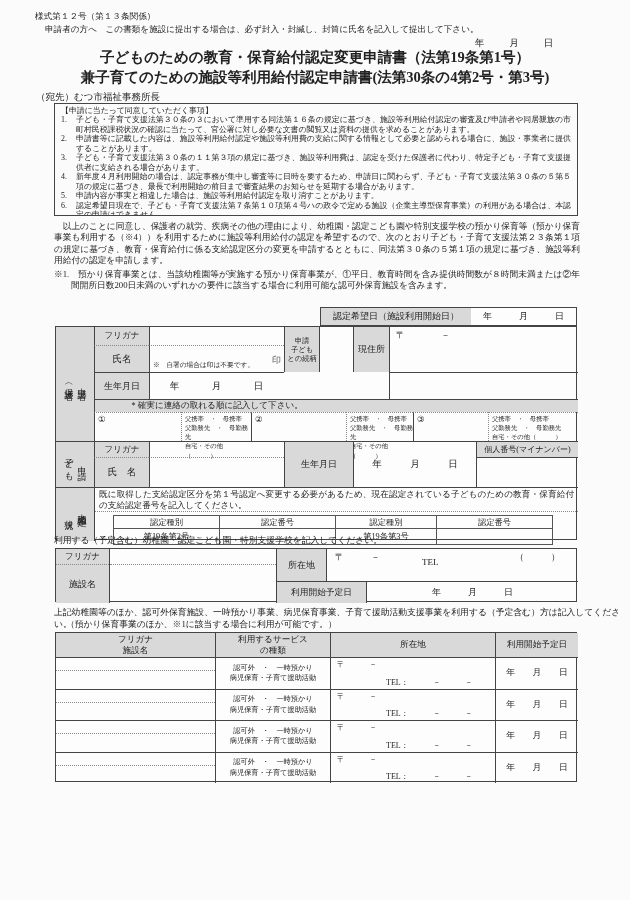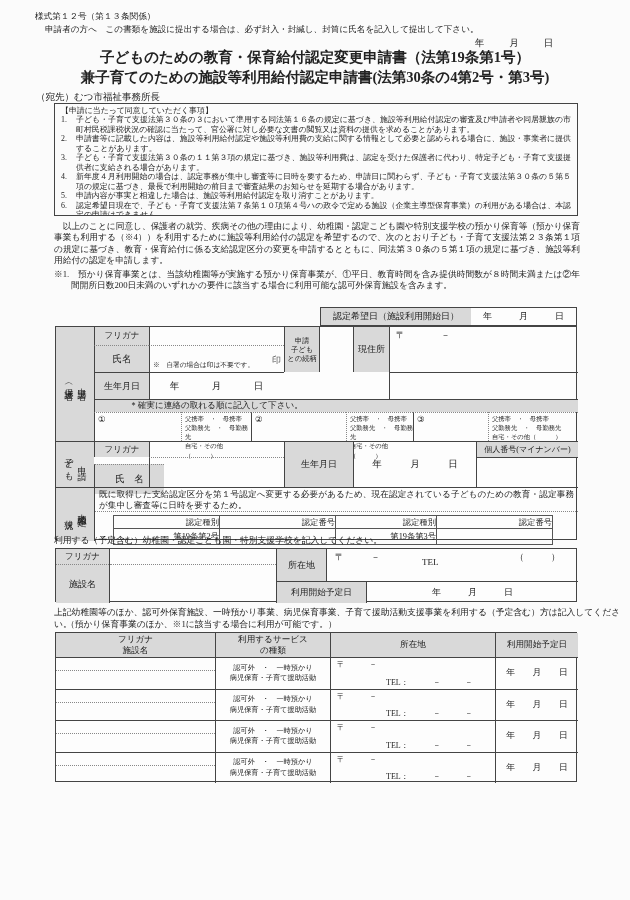--- a/index.html
+++ b/index.html
@@ -19,21 +19,21 @@
   .dbl{border-left:1px dotted #888;}
   .dbb{border-bottom:1px dotted #888;}
   .vwrap{writing-mode:vertical-rl;text-orientation:mixed;line-height:1.45;letter-spacing:2px;font-size:9px;}
   .vwrap span{display:block;}
   .small{font-size:6.3px;line-height:1.45;letter-spacing:0;}
   .just{text-align:justify;}
   .item{display:flex;line-height:1.2;}
   .item .num{width:15px;flex:none;}
   .item .text{flex:1;}
   .ctable{border-collapse:collapse;table-layout:fixed;}
-  .ctable td{border:1px solid #555;font-size:8.3px;text-align:right;padding:0;}
+  .ctable td{border:1px solid #555;font-size:8.3px;text-align:center;padding:0;}
 </style>
 </head>
 <body>
 
 <div class="abs" style="left:35px;top:11px;font-size:8.6px;">様式第１２号（第１３条関係）</div>
 <div class="abs" style="left:45px;top:24px;font-size:8.6px;">申請者の方へ　この書類を施設に提出する場合は、必ず封入・封緘し、封筒に氏名を記入して提出して下さい。</div>
 <div class="abs" style="left:455px;top:37px;width:120px;font-size:9.5px;text-align:center;letter-spacing:2px;">年　　月　　日</div>
 <div class="abs" style="left:0;top:48px;width:630px;text-align:center;font-size:14.5px;font-weight:600;">子どものための教育・保育給付認定変更申請書（法第19条第1号）</div>
 <div class="abs" style="left:0;top:68px;width:630px;text-align:center;font-size:14.5px;font-weight:600;">兼子育てのための施設等利用給付認定申請書(法第30条の4第2号・第3号)</div>
 <div class="abs" style="left:36px;top:91px;font-size:9.5px;">（宛先）むつ市福祉事務所長</div>
@@ -137,35 +137,35 @@
   </div>
 
   <div class="abs c sh bt" style="left:0;top:114px;width:38px;height:46px;">
     <div class="vwrap">
         <span style="letter-spacing:6px;">申請</span>
         <span>子ども</span>
       </div>
   </div>
   <div class="abs c sh bl bt" style="left:38px;top:114px;width:55px;height:16px;font-size:8.5px;">フリガナ</div>
   <div class="abs bl bt" style="left:93px;top:114px;width:135px;height:16px;"></div>
-  <div class="abs c sh bl dbt" style="left:38px;top:137px;width:70px;height:30px;font-size:9.5px;">氏　名</div>
+  <div class="abs c sh bl dbt" style="left:38px;top:130px;width:55px;height:30px;font-size:9.5px;">氏　名</div>
   <div class="abs bl dbt" style="left:93px;top:130px;width:135px;height:30px;"></div>
   <div class="abs c sh bl bt" style="left:228px;top:114px;width:69px;height:46px;font-size:9px;">生年月日</div>
   <div class="abs c bl bt" style="left:297px;top:114px;width:123px;height:46px;font-size:9.5px;">年　　　月　　　日</div>
   <div class="abs c sh bl bt" style="left:420px;top:114px;width:102px;height:16px;font-size:8px;">個人番号(マイナンバー)</div>
   <div class="abs bl" style="left:420px;top:130px;width:102px;height:30px;border-top:1px solid #444;"></div>
 
   <div class="abs c sh bt" style="left:0;top:160px;width:38px;height:54px;">
     <div class="vwrap" style="letter-spacing:1px;">
         <span>支給認定の</span>
         <span>状況</span>
       </div>
   </div>
   <div class="abs bl bt" style="left:38px;top:160px;width:484px;height:54px;">
-    <div class="dbb just" style="margin:0;padding:1px 4px 1px 4px;font-size:8.6px;line-height:1.25;">既に取得した支給認定区分を第１号認定へ変更する必要があるため、現在認定されている子どものための教育・認定事務が集中し審査等に日時を要するため。</div>
+    <div class="dbb just" style="margin:0;padding:1px 4px 1px 4px;font-size:8.6px;line-height:1.25;">既に取得した支給認定区分を第１号認定へ変更する必要があるため、現在認定されている子どものための教育・保育給付の支給認定番号を記入してください。</div>
     <table class="ctable" style="margin:3px 0 0 18px;width:435px;">
       <tbody>
           <tr style="height:13px;">
         <td style="width:105px;">認定種別</td>
         <td style="width:115px;">認定番号</td>
         <td style="width:100px;">認定種別</td>
         <td style="width:115px;">認定番号</td>
       </tr>
       <tr style="height:16px;">
         <td>第19条第2号</td>

